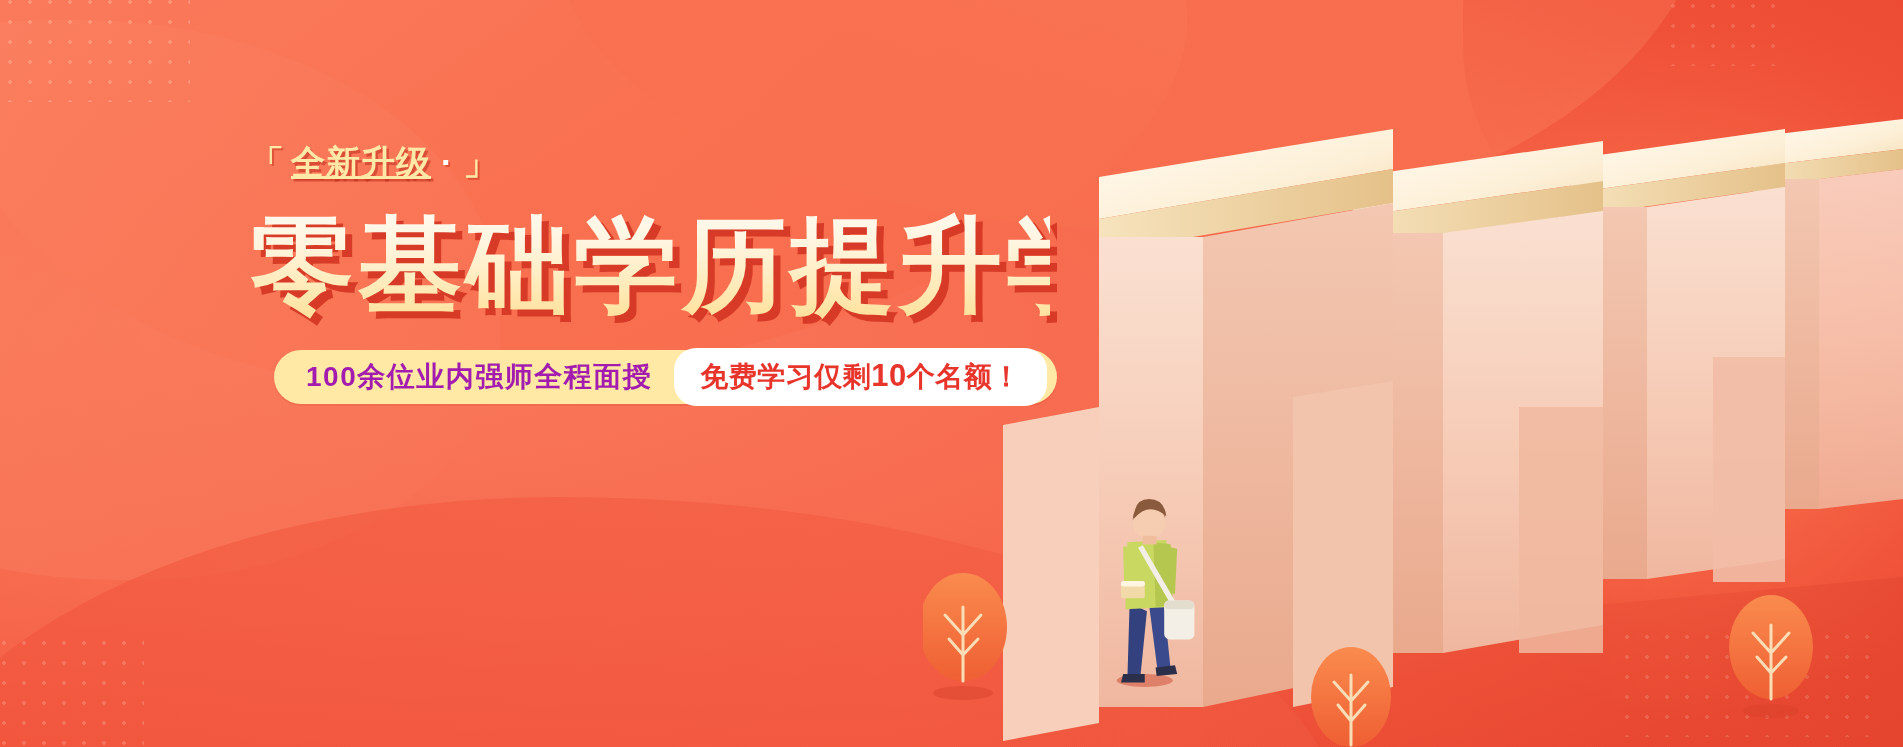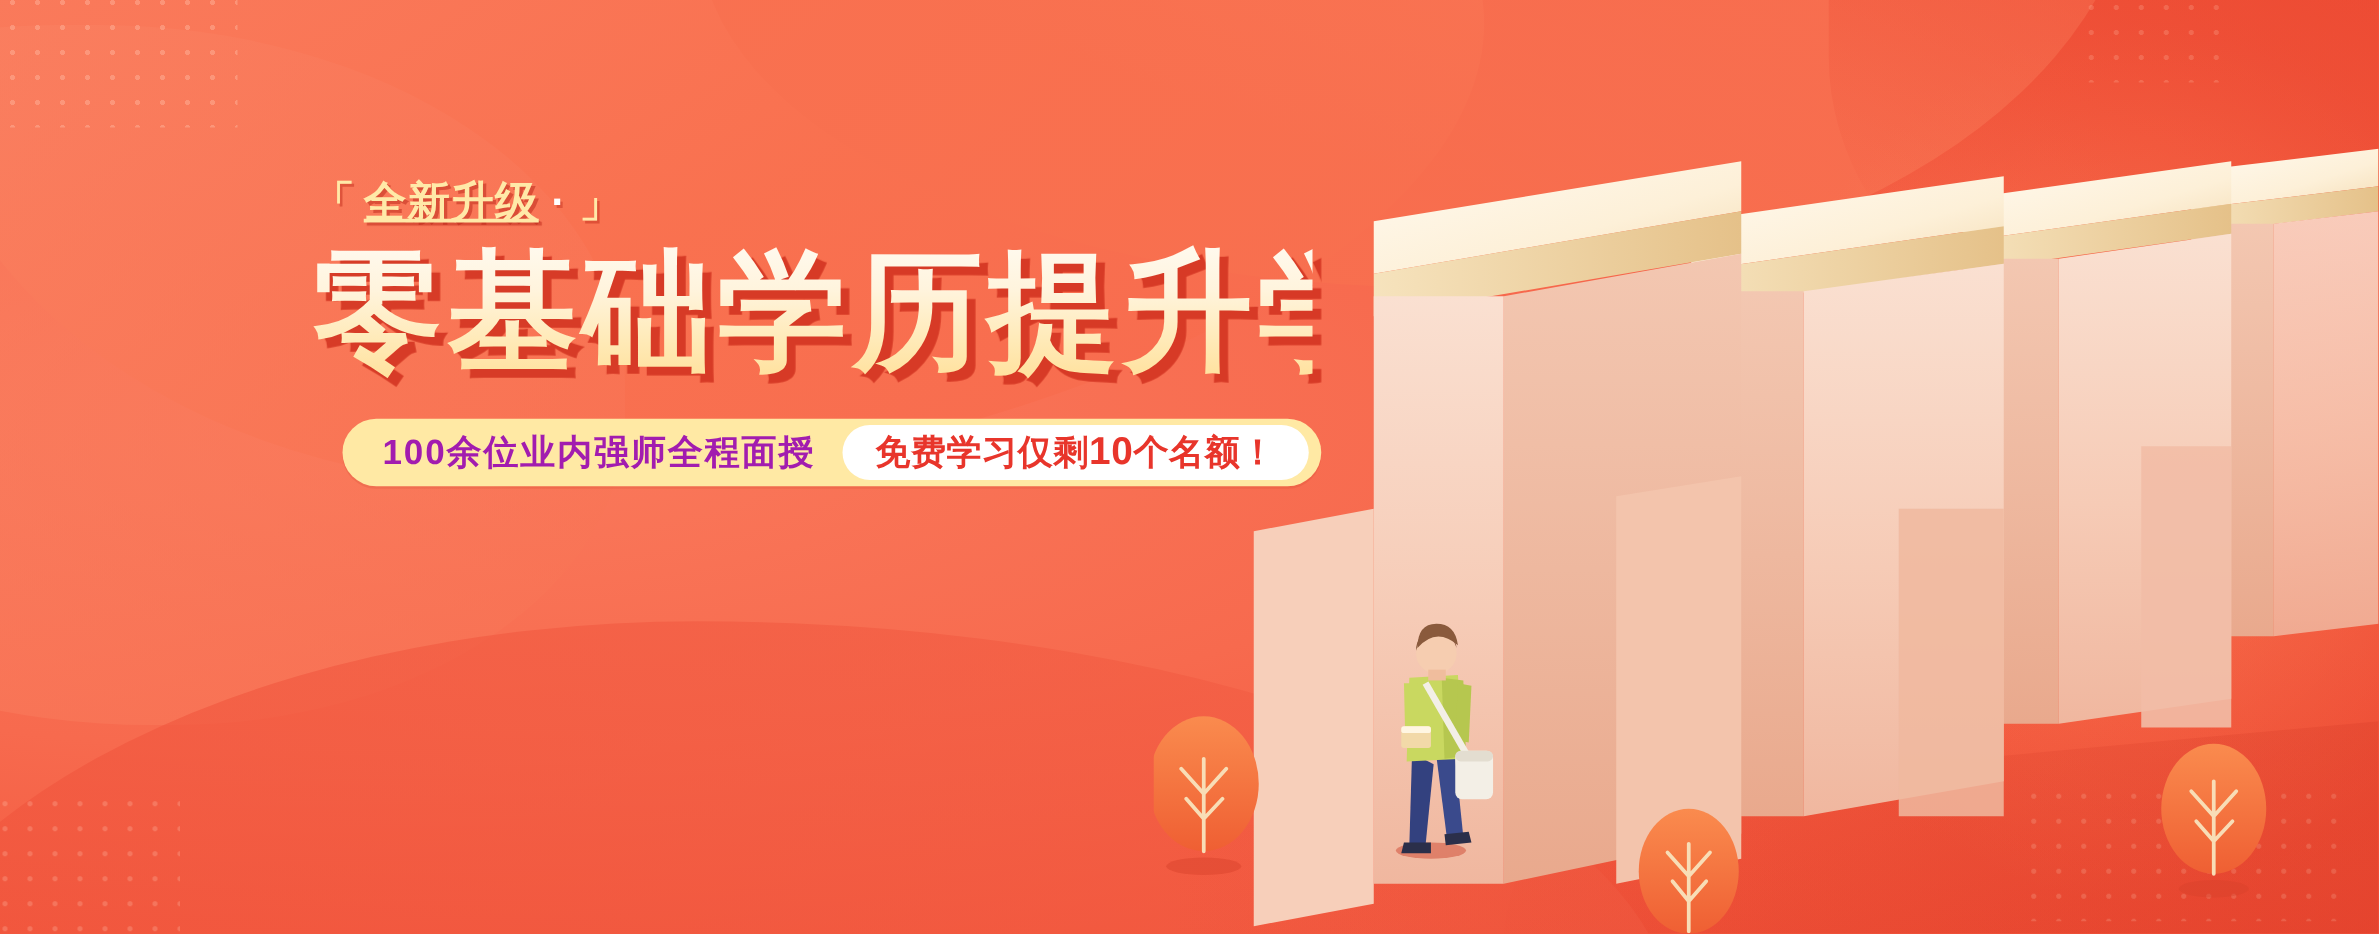--- a/index.html
+++ b/index.html
@@ -81,21 +81,21 @@
     font-size:34px; font-weight:700; letter-spacing:1px;
     white-space:nowrap; line-height:1.1;
   }
   .bracket { color:#ffe9a8; font-size:34px; font-weight:700;
     text-shadow:2px 2px 0 rgba(190,40,25,.45); }
   .eyebrow .hl { color:#ffe9a8; text-shadow:2.5px 2.5px 0 rgba(188,38,24,.5);text-decoration:underline; }
   .eyebrow .wt { color:#ffffff; text-shadow:2.5px 2.5px 0 rgba(188,38,24,.42); }
   .eyebrow .dot { color:#ffffff; padding:0 4px; text-shadow:2px 2px 0 rgba(188,38,24,.4); }
 
   .headline {
-    margin-top:11px;
+    margin-top:26px;
     font-size:104px; font-weight:900; letter-spacing:4px;
     line-height:1.12; white-space:nowrap;
     background:linear-gradient(180deg,#fffaf0 0%, #fff4dd 34%, #ffe9b4 72%, #ffdf98 100%);
     -webkit-background-clip:text; background-clip:text; color:transparent;
     filter:drop-shadow(7px 7px 0 rgba(206,45,28,.80));
   }
 
   .pillrow {
     margin-top:26px; margin-left:24px;
     display:inline-flex; align-items:center;
@@ -103,21 +103,21 @@
     background:#ffe9a4;
     padding:0 10px 0 32px;
     box-shadow:0 2px 0 rgba(190,50,30,.14);
   }
   .pill-a {
     font-size:28px; font-weight:700; letter-spacing:1.5px;
     color:#a21caf; white-space:nowrap; padding-right:22px;
   }
   .pill-b {
     display:flex; align-items:center; justify-content:center;
-    height:44px; border-radius:22px; background:#ffffff;
+    height:58px; border-radius:22px; background:#ffffff;
     padding:0 26px; white-space:nowrap;
   }
   .pill-b-text { font-size:28px; font-weight:700; letter-spacing:.5px; color:#e8352b; }
   .pill-b-text b { font-size:31px; font-weight:900; }
 
   
   .illus { position:absolute; right:0; bottom:0; width:980px; height:640px; z-index:20; }
   .illus svg { position:absolute; right:0; bottom:0; }
 </style>
 </head>

